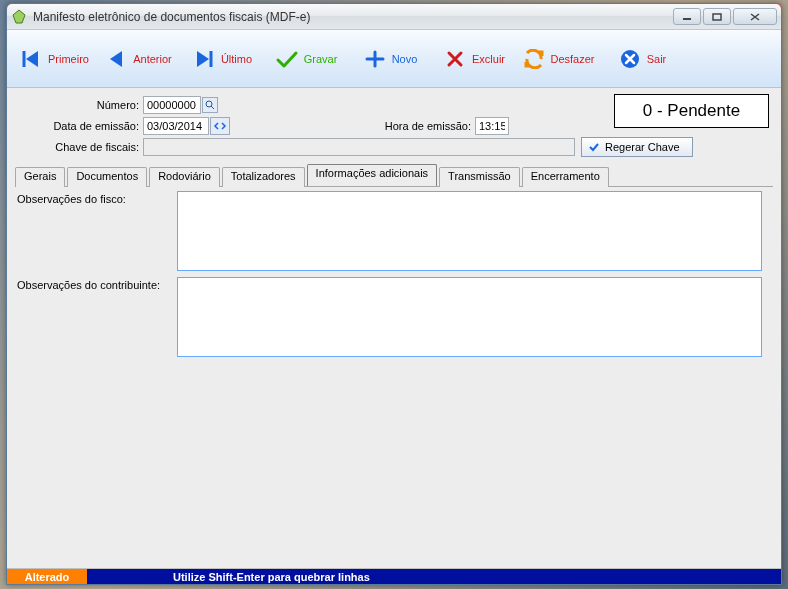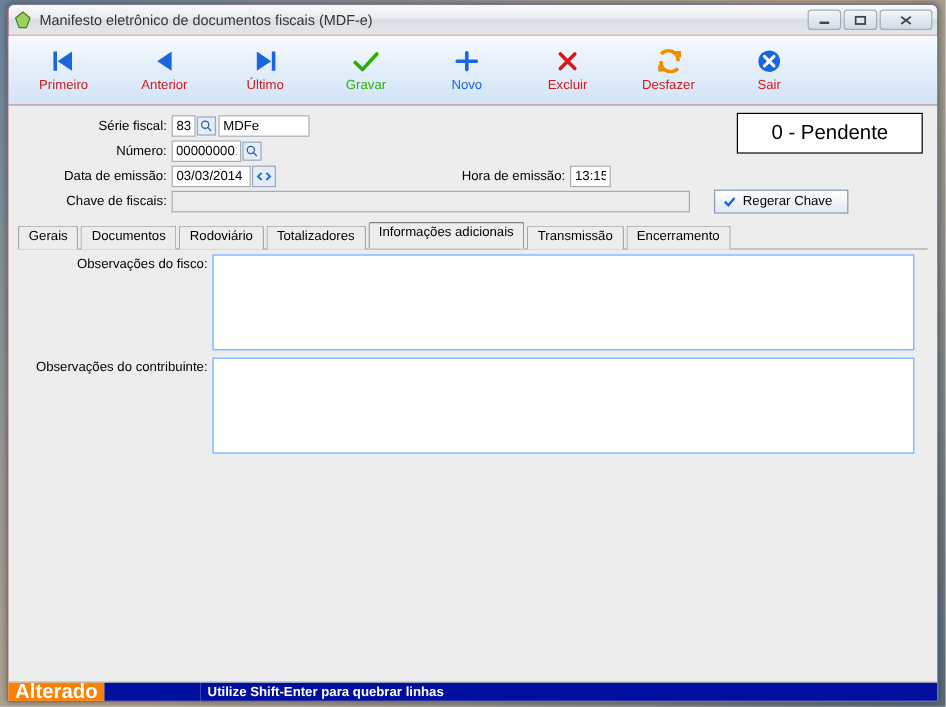--- a/index.html
+++ b/index.html
@@ -41,21 +41,21 @@
   }
   .winbtn.close { width:44px; }
   .toolbar {
     height:58px;
     background: linear-gradient(to bottom,#f8fbff 0%, #e6f0fb 40%, #d2e4f7 100%);
     border-bottom:1px solid #b0c4de;
     display:flex; align-items:center; padding:2px 4px; gap:0;
   }
   .tbtn {
     width:84px; height:52px;
-    display:flex; flex-direction:column; align-items:center; justify-content:center;
+    display:flex; flex-direction:row; align-items:center; justify-content:center;
     border:1px solid transparent; border-radius:3px;
     cursor:default;
     gap:3px;
   }
   .tbtn .ic { width:28px; height:22px; display:flex;align-items:center;justify-content:center;}
   .tbtn .lbl { font-size:11px; }
   .content {
     flex:1; display:flex; flex-direction:column;
     background:#ededed;
     padding:2px;
@@ -79,50 +79,50 @@
   .status-box{
     position:absolute; right:10px; top:4px; width:155px; height:34px;
     border:1px solid #000; background:#fff;
     display:flex;align-items:center;justify-content:center;
     font-size:17px;
   }
   .regerar-btn{
     height:20px; padding:0 12px 0 6px;
     border:1px solid #8a9ab0; background:linear-gradient(#fff,#e2e9f2);
     display:inline-flex;align-items:center;gap:5px;
-    font-size:11px; margin-left:20px;
+    font-size:11px; margin-left:6px;
   }
   .tabs { display:flex; align-items:flex-end; margin:4px 0 0 6px; height:22px;}
   .tab {
     height:20px; padding:2px 8px 0 8px;
     border:1px solid #a8a8a8; border-bottom:none;
     margin-right:2px; background:#ededed;
     border-radius:2px 2px 0 0;
     font-size:11px; color:#000;
     position:relative; top:1px;
   }
   .tab.active{ background:#ededed; border-color:#808080; height:22px; top:0; z-index:2;}
   .tabpanel {
     border-top:1px solid #a8a8a8;
     margin:0 6px 4px 6px; padding:4px 2px;
     flex:1;
   }
   .obsrow { display:flex; align-items:flex-start; margin-bottom:6px; }
-  .obsrow .ol { width:160px; text-align:right; padding-right:4px; padding-top:2px;}
+  .obsrow .ol { width:160px; text-align:left; padding-right:4px; padding-top:2px;}
   .ta-wrap { position:relative; width:585px; height:80px;}
   .ta {
     width:100%; height:100%;
     border:1px solid #66aaff; background:#fff; resize:none;
     font-family:Tahoma,Arial; font-size:11px; padding:2px;
     overflow-y:scroll;
   }
   .statusbar {
     height:16px; background:#ededed; display:flex; border-top:1px solid #c0c0c0;
   }
-  .sb-seg1{ width:80px; background:#ff7f00; color:#fff; font-size:17px; font-weight:bold;
+  .sb-seg1{ width:80px; background:#ff7f00; color:#fff; font-size:11px; font-weight:bold;
     text-align:center; line-height:16px;}
   .sb-seg2{ width:80px; background:#000f9e; }
   .sb-seg3{ flex:1; background:#000f9e; color:#fff; font-size:11px; font-weight:bold;
     line-height:16px; padding-left:6px;}
   svg{display:block;}
 </style>
 </head>
 <body>
 
 <div class="window">
@@ -227,31 +227,20 @@
   </div>
 
   <div class="content">
 
     <div class="form-area">
       <div class="status-box">
         <span>0 - Pendente</span>
       </div>
 
 
-      <div class="row">
-        <div class="lbl-right" style="width:128px">Série fiscal:</div>
-        <input class="inp" style="width: 20px;" value="83">
-        <span class="look-btn">
-          <svg width="10" height="10">
-              <circle cx="4" cy="4" r="3" fill="none" stroke="#2a5a9a"></circle>
-              <path d="M6 6 L9 9" stroke="#2a5a9a"></path>
-            </svg>
-        </span>
-        <input class="inp" style="width: 76px; margin-left: 2px;" value="MDFe">
-      </div>
 
       <div class="row">
         <div class="lbl-right" style="width:128px">Número:</div>
         <input class="inp" style="width: 58px;" value="000000001">
         <span class="look-btn">
           <svg width="10" height="10">
               <circle cx="4" cy="4" r="3" fill="none" stroke="#2a5a9a"></circle>
               <path d="M6 6 L9 9" stroke="#2a5a9a"></path>
             </svg>
         </span>

